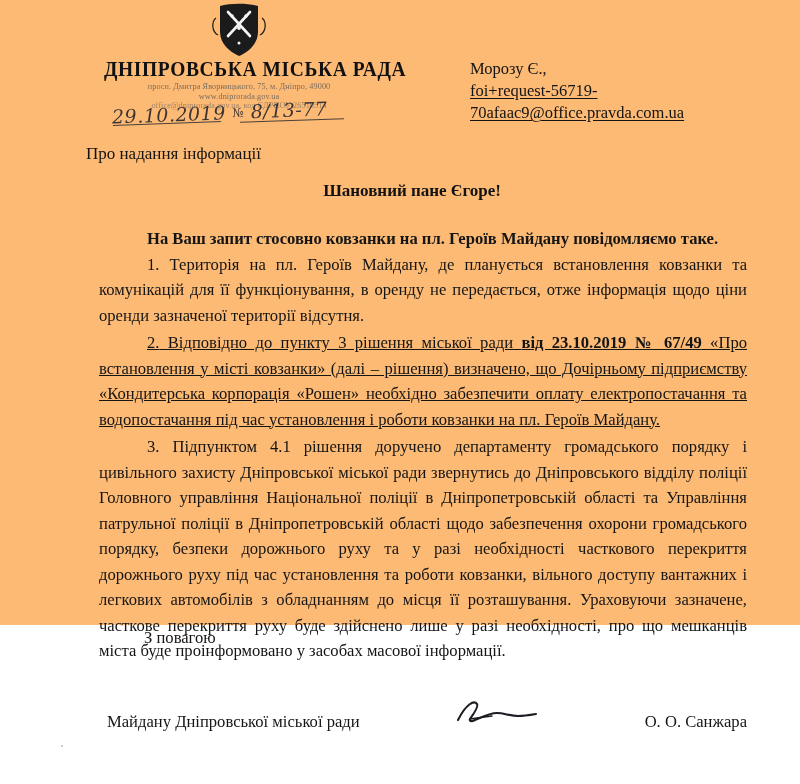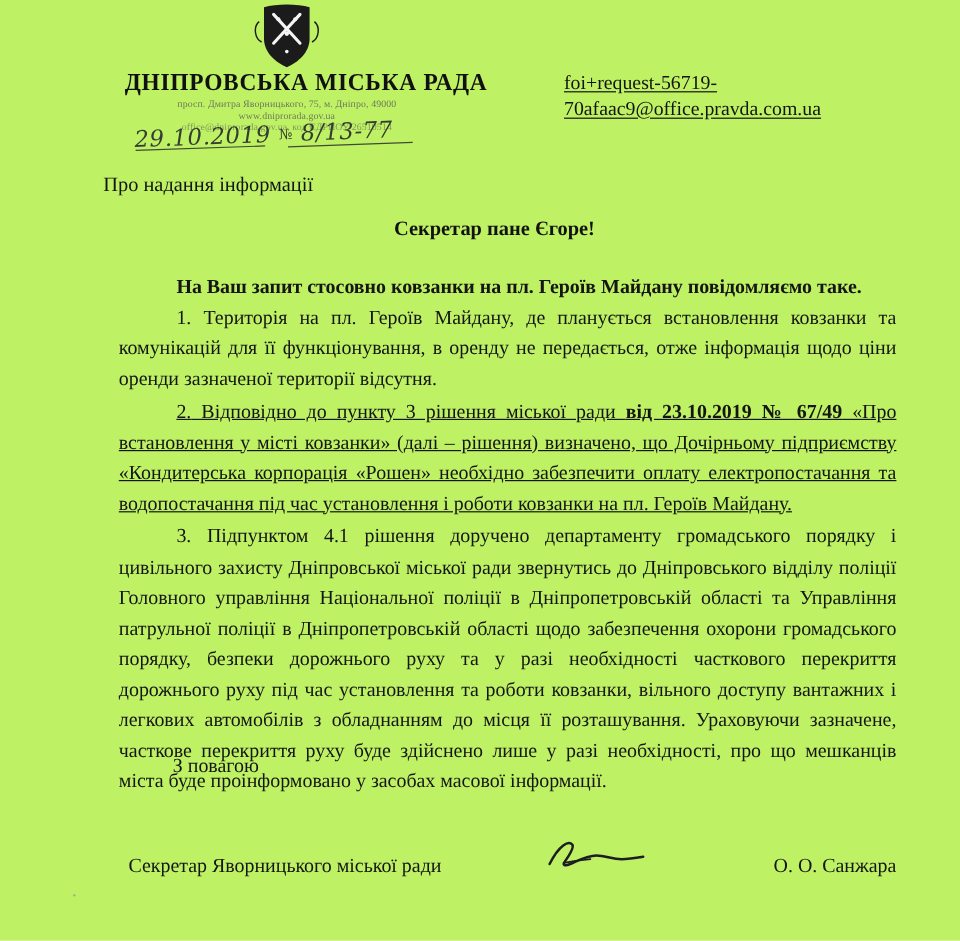--- a/index.html
+++ b/index.html
@@ -12,22 +12,22 @@
     background: #ffffff;
     font-family: "Liberation Serif", "DejaVu Serif", serif;
     color: #1a1a1a;
     overflow: hidden;
     position: relative;
   }
 
   .page {
     position: relative;
     width: 800px;
-    height: 784px;
-    background: #bef264;
+    height: 625px;
+    background: #fdba74;
   }
 
   
   .letterhead {
     position: absolute;
     left: 104px;
     top: 0px;
     width: 270px;
     text-align: center;
   }
@@ -247,43 +247,44 @@
 
   <div class="reg-stamp">
     <span>29.10.2019</span>
     <span class="num-label">№</span>
     <span>8/13-77</span>
   </div>
   <div class="reg-underline"></div>
   <div class="reg-underline2"></div>
 
   <div class="addressee">
+    <div>Морозу Є.,</div>
     <span class="email-line">foi+request-56719-</span>
     <span class="email-line">70afaac9@office.pravda.com.ua</span>
   </div>
 
   <div class="subject">Про надання інформації</div>
 
-  <div class="greeting">Секретар пане Єгоре!</div>
+  <div class="greeting">Шановний пане Єгоре!</div>
 
   <div class="body-block">
 
     <p class="p0"><span class="b">На Ваш запит стосовно ковзанки на пл. Героїв Майдану</span><span class="b"> повідомляємо таке.</span></p>
 
     <p class="p1"><span>1.</span><span> Територія на пл. Героїв Майдану, де планується встановлення ковзанки та комунікацій для її функціонування, в оренду не передається, отже інформація щодо ціни оренди зазначеної території відсутня.</span></p>
 
     <p class="p2"><span>2.</span><span> Відповідно до пункту 3 рішення міської ради </span><span class="b">від 23.10.2019 № 67/49</span><span> «Про встановлення у місті ковзанки» (далі – рішення) визначено, що Дочірньому підприємству «Кондитерська корпорація «Рошен» необхідно забезпечити оплату електропостачання та водопостачання під час установлення і роботи ковзанки на пл. Героїв Майдану.</span></p>
 
     <p class="p3"><span>3.</span><span> Підпунктом 4.1 рішення доручено департаменту громадського порядку і цивільного захисту Дніпровської міської ради звернутись до Дніпровського відділу поліції Головного управління Національної поліції в Дніпропетровській області та Управління патрульної поліції в Дніпропетровській області щодо забезпечення охорони громадського порядку, безпеки дорожнього руху та у разі необхідності часткового перекриття дорожнього руху під час установлення та роботи ковзанки, вільного доступу вантажних і легкових автомобілів з обладнанням до місця її розташування. Ураховуючи зазначене, часткове перекриття руху буде здійснено лише у разі необхідності, про що мешканців міста буде проінформовано у засобах масової інформації.</span></p>
   </div>
 
   <div class="closing">З повагою</div>
 
   <div class="sig-row">
-    <span class="sig-title">Секретар Яворницького міської ради</span>
+    <span class="sig-title">Майдану Дніпровської міської ради</span>
 
     <svg class="sig-mark" viewBox="0 0 96 34" aria-hidden="true">
       <path d="M6 24 C14 8, 22 4, 25 8 C27 11, 20 20, 18 23 C17 25, 19 26, 23 24 C30 21, 38 17, 45 17 C52 17, 58 20, 66 20 C72 20, 78 19, 84 18" fill="none" stroke="#1d1d24" stroke-width="2.1" stroke-linecap="round" stroke-linejoin="round"></path>
       <path d="M18 23 C24 22, 32 21, 40 20" fill="none" stroke="#1d1d24" stroke-width="1.4" stroke-linecap="round"></path>
     </svg>
 
     <span class="sig-name">О. О. Санжара</span>
   </div>
 
   <div class="speck"></div>

